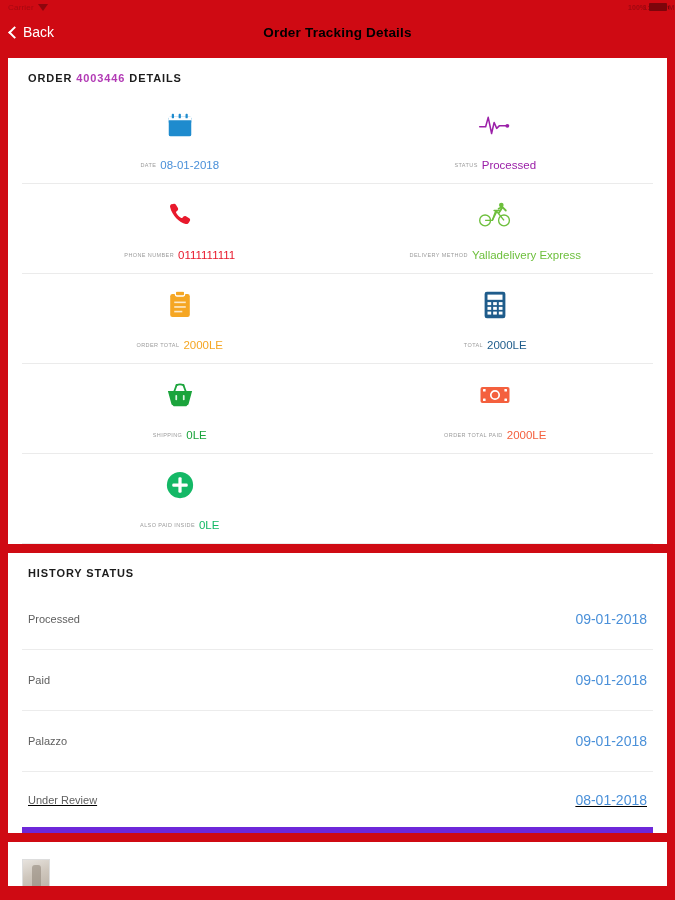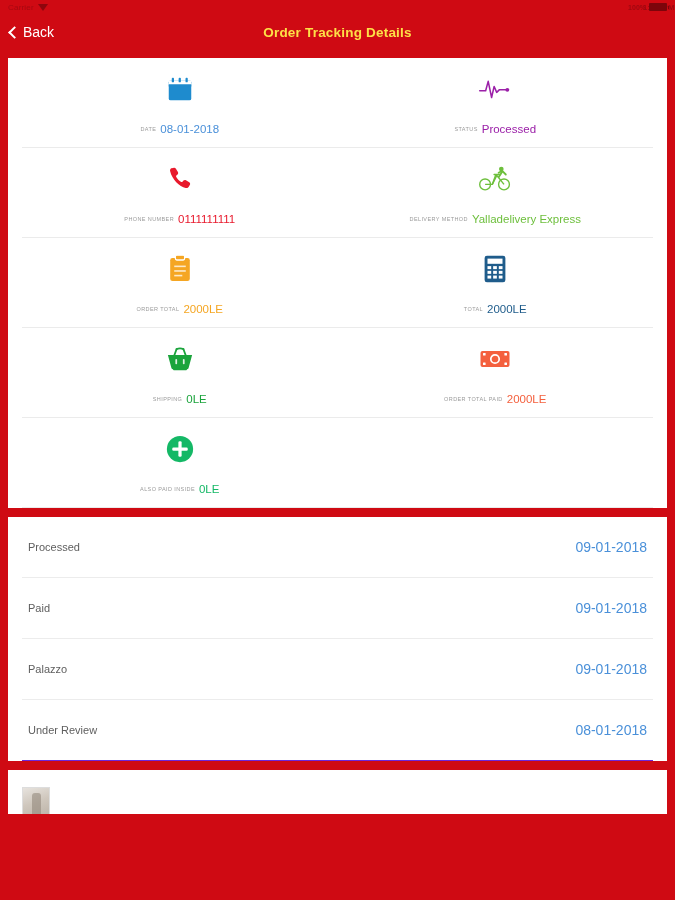--- a/index.html
+++ b/index.html
@@ -54,21 +54,21 @@
     text-align: right;
   }
   .chev {
     width: 9px; height: 9px;
     border-left: 2.3px solid #fff; border-bottom: 2.3px solid #fff;
     transform: rotate(45deg);
     margin-right: 1px;
   }
   .nav-title {
     position: absolute; left: 0; right: 0; text-align: center;
-    color: #fde047; font-size: 13.5px; font-weight: bold;
+    color: #000000; font-size: 13.5px; font-weight: bold;
     letter-spacing: .2px;
   }
   
   .page {
     padding: 8px 8px 0 8px;
     height: 850px;
   }
   .card {
     background: #fff;
     width: 100%;
@@ -105,21 +105,21 @@
     vertical-align: middle;
   }
   .detail-value { font-size: 11.5px; vertical-align: middle; }
   
   .hist-row {
     display: flex; align-items: center; justify-content: space-between;
     height: 61px;
     border-bottom: 1px solid #ececec;
     padding: 0 6px;
   }
-  .hist-row:last-child { border-bottom: 1px solid #6d28d9; }
+  .hist-row:last-child { border-bottom: 6px solid #6d28d9; text-decoration: underline; }
   .hist-label { font-size: 11px; color: #5e5e5e; }
   .hist-date { font-size: 14px; color: #4a90d9; }
   
   .product-card { padding: 12px 14px 0 14px; height: 44px; overflow: hidden; }
   .product-row { display: flex; align-items: center; }
   .product-thumb {
     width: 28px; height: 34px;
     background: linear-gradient(160deg,#e7e3de 0%,#cfc7bd 45%,#b9b0a5 100%);
     border: 1px solid #ddd;
     flex: 0 0 auto;
@@ -155,20 +155,25 @@
   <div class="back-btn">
     <span class="chev"></span>
     <span>Back</span>
   </div>
   <div class="nav-title">Order Tracking Details</div>
 </div>
 
 <div class="page">
 
   <div class="card">
+    <div class="card-title">
+      <span>ORDER</span>
+      <span class="ordnum">4003446</span>
+      <span>DETAILS</span>
+    </div>
 
     <div class="detail-row">
       <div class="detail-cell">
         <div class="icon-wrap">
           <svg width="30" height="30" viewBox="0 0 24 24">
             <rect x="3" y="5" width="18" height="16" rx="1.5" fill="#1e8bce"></rect>
             <rect x="3" y="5" width="18" height="3.4" fill="#ffffff"></rect>
             <rect x="3" y="8.4" width="18" height="1.6" fill="#1e8bce"></rect>
             <rect x="5.4" y="3" width="1.8" height="3.6" rx=".7" fill="#1e8bce"></rect>
             <rect x="10.9" y="3" width="1.8" height="3.6" rx=".7" fill="#1e8bce"></rect>
@@ -310,20 +315,21 @@
         </div>
         <div class="detail-text">
           <span class="detail-label">ALSO PAID INSIDE</span><span class="detail-value" style="color:#14b866">0LE</span>
         </div>
       </div>
       <div class="detail-cell"></div>
     </div>
   </div>
 
   <div class="card">
+    <div class="card-title">HISTORY STATUS</div>
 
     <div class="hist-row">
       <span class="hist-label">Processed</span>
       <span class="hist-date">09-01-2018</span>
     </div>
     <div class="hist-row">
       <span class="hist-label">Paid</span>
       <span class="hist-date">09-01-2018</span>
     </div>
     <div class="hist-row">

